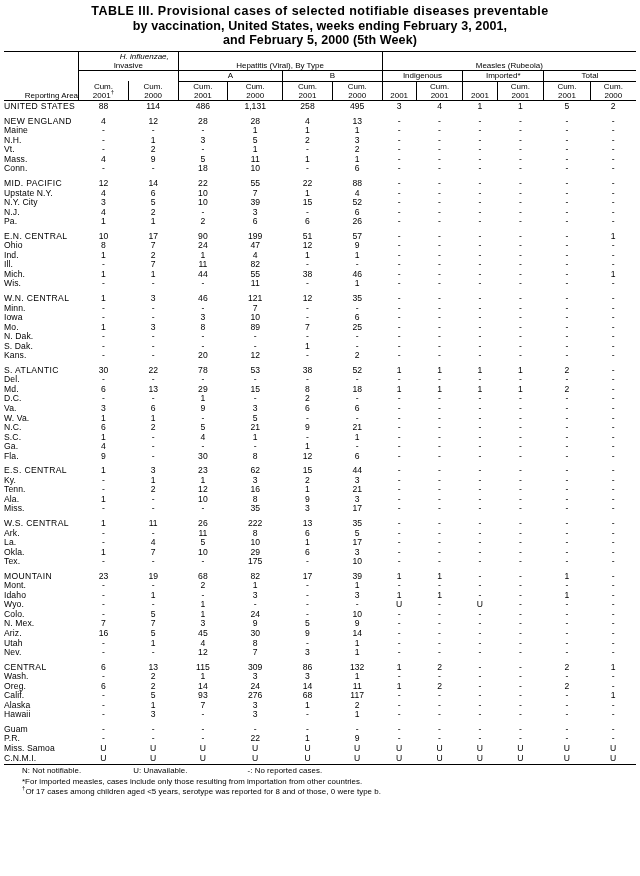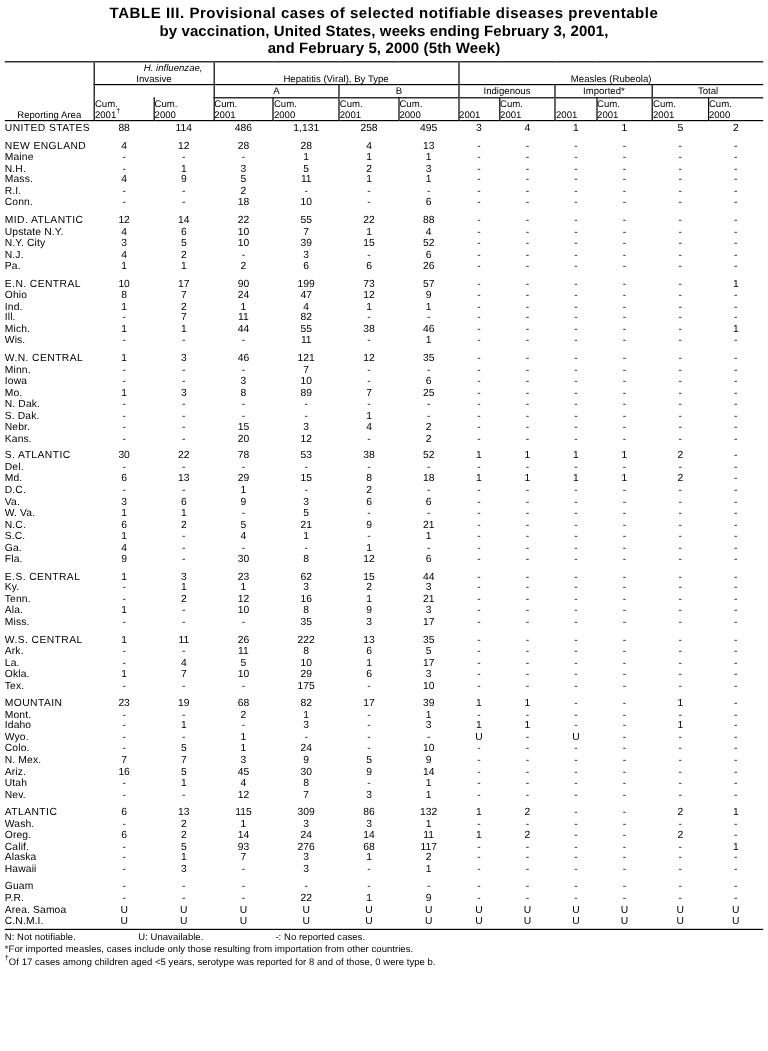--- a/index.html
+++ b/index.html
@@ -59,30 +59,30 @@
     line-height: 9.4px;
     padding: 1px 0 1px 0;
   }
   .hdr-span {
     border-bottom: 1px solid #000;
   }
   .vline-l { border-left: 1.4px solid #000; }
   .thin-l  { border-left: 1px solid #000; }
 
   .hdr-sub {
-    text-align: left;
+    text-align: center;
     font-size: 8.2px;
     font-weight: bold;
     line-height: 9.2px;
     padding-bottom: 1px;
   }
   .hdr-reporting {
     font-size: 8.4px;
     font-weight: bold;
-    text-align: center;
+    text-align: right;
     padding-left: 1px;
     padding-bottom: 1px;
     vertical-align: bottom;
   }
   .italic { font-style: italic; margin-left: 32px; }
 
   .hdr-bottom-rule td, .hdr-bottom-rule th { border-bottom: 1.4px solid #000; }
 
   
   tr.data td {
@@ -114,20 +114,21 @@
   }
   .footnotes {
     width: 632px;
     padding-top: 1px;
   }
   .fn {
     font-size: 7.9px;
     line-height: 10.6px;
     white-space: nowrap;
     letter-spacing: 0.05px;
+    margin-left: 18px;
   }
   .fn .sp1 { display: inline-block; width: 52px; }
   .fn .sp2 { display: inline-block; width: 60px; }
   sup { font-size: 6px; vertical-align: super; line-height: 0; }
 </style>
 </head>
 <body>
 
 <div id="page">
 
@@ -290,69 +291,69 @@
           <td class="num">2</td>
           <td class="num">3</td>
           <td class="num">-</td>
           <td class="num">-</td>
           <td class="num">-</td>
           <td class="num">-</td>
           <td class="num">-</td>
           <td class="num">-</td>
         </tr>
         <tr class="data">
+          <td class="area">Vt.</td>
+          <td class="num">-</td>
+          <td class="num">2</td>
+          <td class="num">-</td>
+          <td class="num">1</td>
+          <td class="num">-</td>
+          <td class="num">2</td>
+          <td class="num">-</td>
+          <td class="num">-</td>
+          <td class="num">-</td>
+          <td class="num">-</td>
+          <td class="num">-</td>
+          <td class="num">-</td>
+        </tr>
+        <tr class="data">
           <td class="area">Mass.</td>
           <td class="num">4</td>
           <td class="num">9</td>
           <td class="num">5</td>
           <td class="num">11</td>
           <td class="num">1</td>
           <td class="num">1</td>
           <td class="num">-</td>
           <td class="num">-</td>
           <td class="num">-</td>
           <td class="num">-</td>
           <td class="num">-</td>
           <td class="num">-</td>
         </tr>
         <tr class="data">
-          <td class="area">R.I.</td>
-          <td class="num">-</td>
-          <td class="num">-</td>
-          <td class="num">2</td>
-          <td class="num">-</td>
-          <td class="num">-</td>
-          <td class="num">-</td>
-          <td class="num">-</td>
-          <td class="num">-</td>
-          <td class="num">-</td>
-          <td class="num">-</td>
-          <td class="num">-</td>
-          <td class="num">-</td>
-        </tr>
-        <tr class="data">
           <td class="area">Conn.</td>
           <td class="num">-</td>
           <td class="num">-</td>
           <td class="num">18</td>
           <td class="num">10</td>
           <td class="num">-</td>
           <td class="num">6</td>
           <td class="num">-</td>
           <td class="num">-</td>
           <td class="num">-</td>
           <td class="num">-</td>
           <td class="num">-</td>
           <td class="num">-</td>
         </tr>
         <tr class="spacer">
           <td colspan="13"></td>
         </tr>
         <tr class="data">
-          <td class="area region">MID. ATLANTIC</td>
+          <td class="area region">MID. PACIFIC</td>
           <td class="num">12</td>
           <td class="num">14</td>
           <td class="num">22</td>
           <td class="num">55</td>
           <td class="num">22</td>
           <td class="num">88</td>
           <td class="num">-</td>
           <td class="num">-</td>
           <td class="num">-</td>
           <td class="num">-</td>
@@ -421,21 +422,21 @@
         </tr>
         <tr class="spacer">
           <td colspan="13"></td>
         </tr>
         <tr class="data">
           <td class="area region">E.N. CENTRAL</td>
           <td class="num">10</td>
           <td class="num">17</td>
           <td class="num">90</td>
           <td class="num">199</td>
-          <td class="num">73</td>
+          <td class="num">51</td>
           <td class="num">57</td>
           <td class="num">-</td>
           <td class="num">-</td>
           <td class="num">-</td>
           <td class="num">-</td>
           <td class="num">-</td>
           <td class="num">1</td>
         </tr>
         <tr class="data">
           <td class="area">Ohio</td>
@@ -599,35 +600,20 @@
           <td class="num">1</td>
           <td class="num">-</td>
           <td class="num">-</td>
           <td class="num">-</td>
           <td class="num">-</td>
           <td class="num">-</td>
           <td class="num">-</td>
           <td class="num">-</td>
         </tr>
         <tr class="data">
-          <td class="area">Nebr.</td>
-          <td class="num">-</td>
-          <td class="num">-</td>
-          <td class="num">15</td>
-          <td class="num">3</td>
-          <td class="num">4</td>
-          <td class="num">2</td>
-          <td class="num">-</td>
-          <td class="num">-</td>
-          <td class="num">-</td>
-          <td class="num">-</td>
-          <td class="num">-</td>
-          <td class="num">-</td>
-        </tr>
-        <tr class="data">
           <td class="area">Kans.</td>
           <td class="num">-</td>
           <td class="num">-</td>
           <td class="num">20</td>
           <td class="num">12</td>
           <td class="num">-</td>
           <td class="num">2</td>
           <td class="num">-</td>
           <td class="num">-</td>
           <td class="num">-</td>
@@ -1079,21 +1065,21 @@
           <td class="num">-</td>
           <td class="num">-</td>
           <td class="num">-</td>
           <td class="num">-</td>
           <td class="num">-</td>
         </tr>
         <tr class="spacer">
           <td colspan="13"></td>
         </tr>
         <tr class="data">
-          <td class="area region">ATLANTIC</td>
+          <td class="area region">CENTRAL</td>
           <td class="num">6</td>
           <td class="num">13</td>
           <td class="num">115</td>
           <td class="num">309</td>
           <td class="num">86</td>
           <td class="num">132</td>
           <td class="num">1</td>
           <td class="num">2</td>
           <td class="num">-</td>
           <td class="num">-</td>
@@ -1202,21 +1188,21 @@
           <td class="num">1</td>
           <td class="num">9</td>
           <td class="num">-</td>
           <td class="num">-</td>
           <td class="num">-</td>
           <td class="num">-</td>
           <td class="num">-</td>
           <td class="num">-</td>
         </tr>
         <tr class="data">
-          <td class="area">Area. Samoa</td>
+          <td class="area">Miss. Samoa</td>
           <td class="num">U</td>
           <td class="num">U</td>
           <td class="num">U</td>
           <td class="num">U</td>
           <td class="num">U</td>
           <td class="num">U</td>
           <td class="num">U</td>
           <td class="num">U</td>
           <td class="num">U</td>
           <td class="num">U</td>

